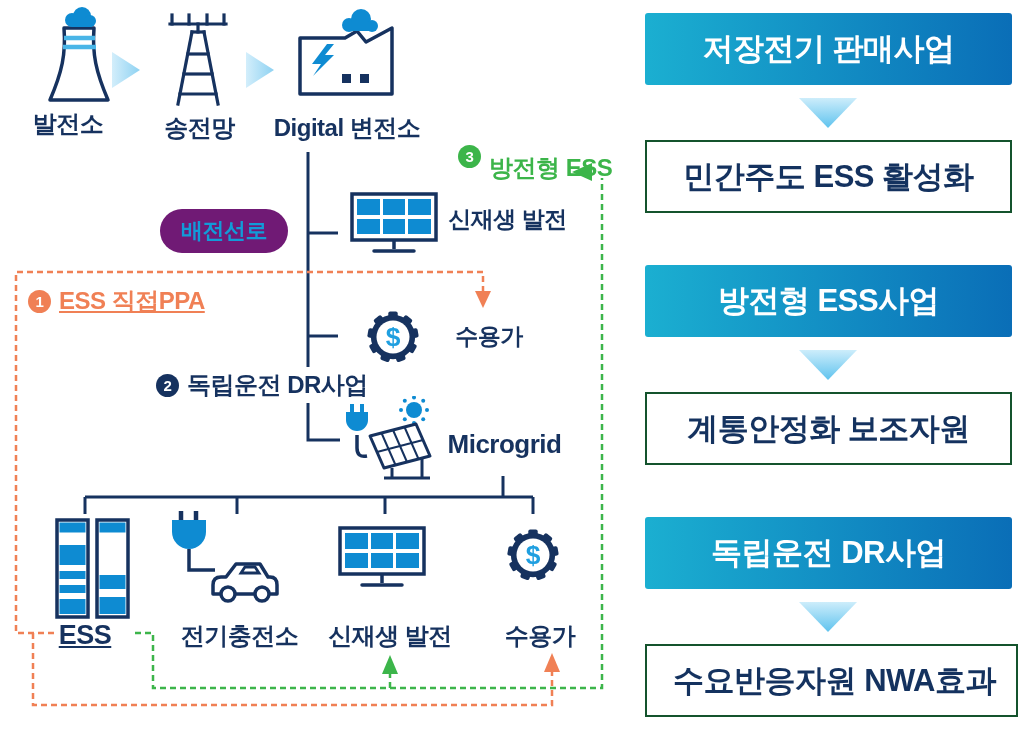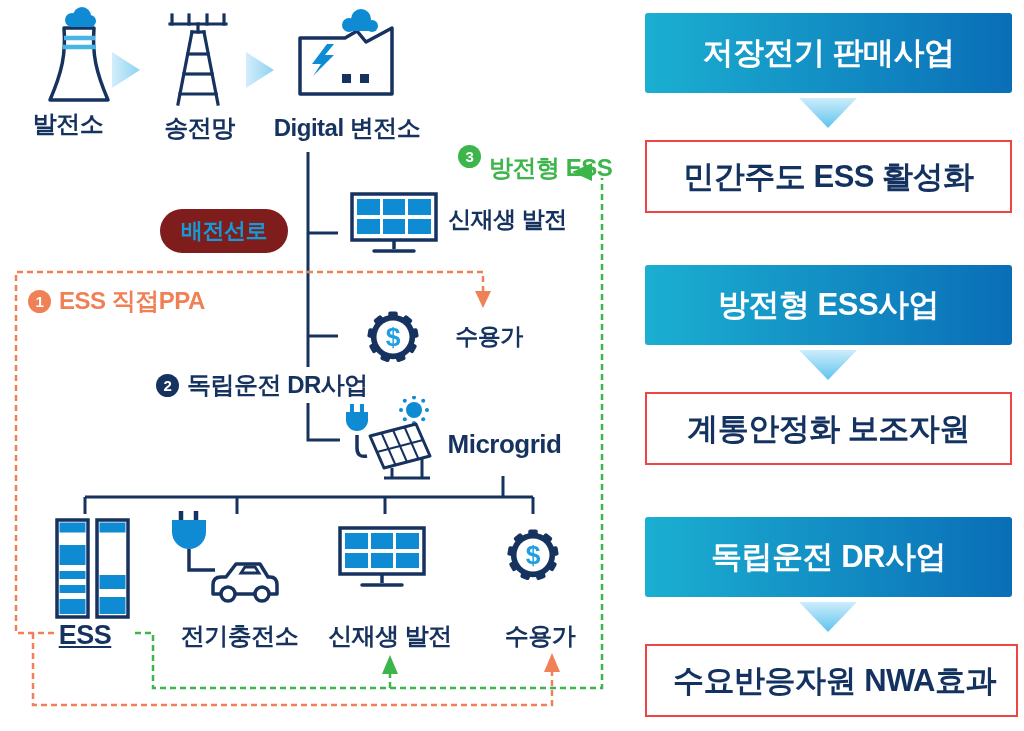--- a/index.html
+++ b/index.html
@@ -11,37 +11,37 @@
   .f23{font-size:23px;line-height:26px;}
   .f26{font-size:26px;line-height:30px;}
   .f27{font-size:27px;line-height:30px;}
   .badge-row{position:absolute;display:flex;align-items:center;gap:8px;font-weight:700;
              font-size:24px;letter-spacing:-0.5px;}
   .badge{display:inline-flex;align-items:center;justify-content:center;width:23px;height:23px;
          border-radius:50%;color:#fff;font-size:15px;font-weight:700;flex:0 0 auto;}
   .badge-orange{background:#F08055;}
   .badge-navy{background:#16325F;}
   .badge-green{background:#3CB54A;}
-  .txt-orange{color:#F08055;}
+  .txt-orange{color:#F08055;text-decoration:underline;}
   .txt-navy{color:#16325F;}
   .txt-green{color:#3CB54A;margin-top:24px;}
   .pill{position:absolute;left:160px;top:209px;width:128px;height:44px;border-radius:22px;
-        background:#7f1d1d;color:#129BD8;font-size:22px;font-weight:700;display:flex;
+        background:#701a75;color:#129BD8;font-size:22px;font-weight:700;display:flex;
         align-items:center;justify-content:center;letter-spacing:-0.5px;}
   .rarrow{position:absolute;width:28px;height:36px;
           background:linear-gradient(90deg,#D3EEFB,#8ED2F2);
           clip-path:polygon(0 0,100% 50%,0 100%);}
   
   .panel{position:absolute;left:645px;top:0;width:367px;height:731px;}
-  .grad-box{position:absolute;left:0;width:367px;height:80px;border-radius:3px;
+  .grad-box{position:absolute;left:0;width:367px;height:72px;border-radius:3px;
             background:linear-gradient(90deg,#1BAFD1,#0A6EB7);color:#fff;font-size:31px;
             font-weight:700;display:flex;align-items:center;justify-content:center;
             letter-spacing:-0.5px;}
   .white-box{position:absolute;left:0;width:363px;height:69px;background:#fff;
-             border:2px solid #ef4444;color:#14325F;font-size:31px;font-weight:700;
+             border:2px solid #14532d;color:#14325F;font-size:31px;font-weight:700;
              display:flex;align-items:center;justify-content:center;letter-spacing:-0.5px;}
   .down-arrow{position:absolute;left:154px;width:58px;height:30px;
               background:linear-gradient(180deg,#CDEDFB,#5FC3EE);
               clip-path:polygon(0 0,100% 0,50% 100%);}
   svg text{font-family:"Liberation Sans","DejaVu Sans",sans-serif;}
 </style>
 </head>
 <body>
 
 <div id="stage">

